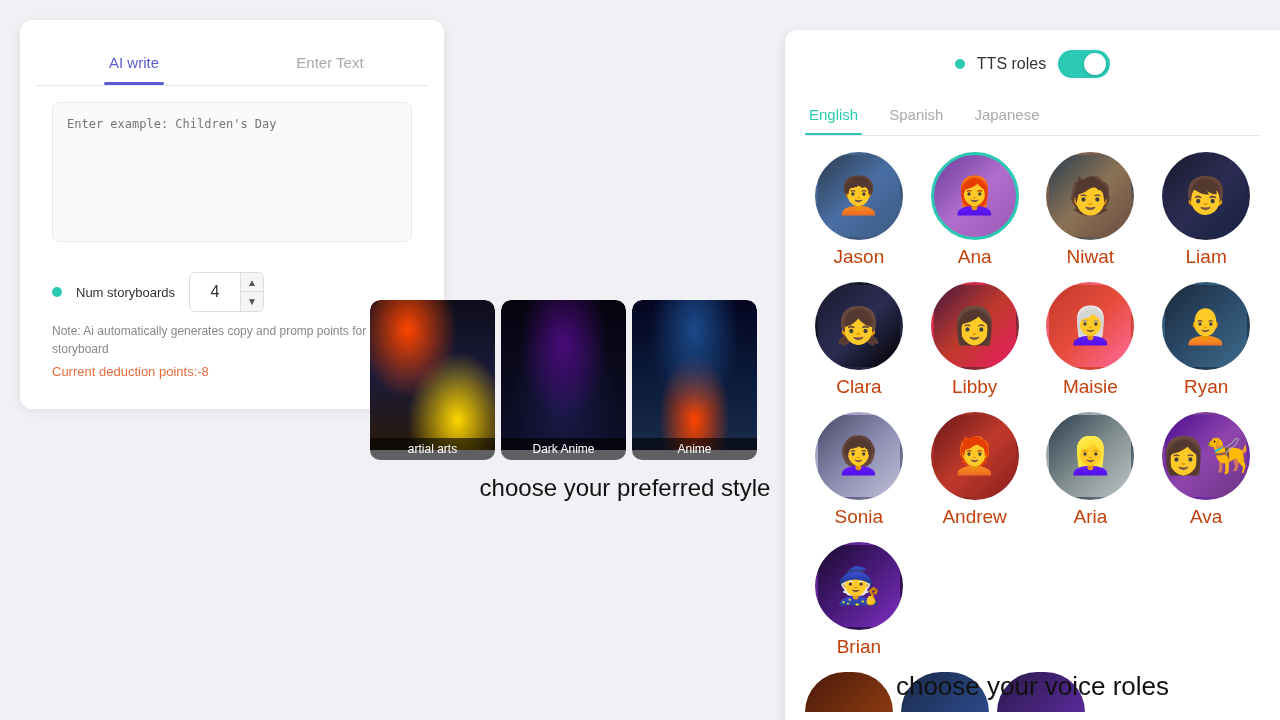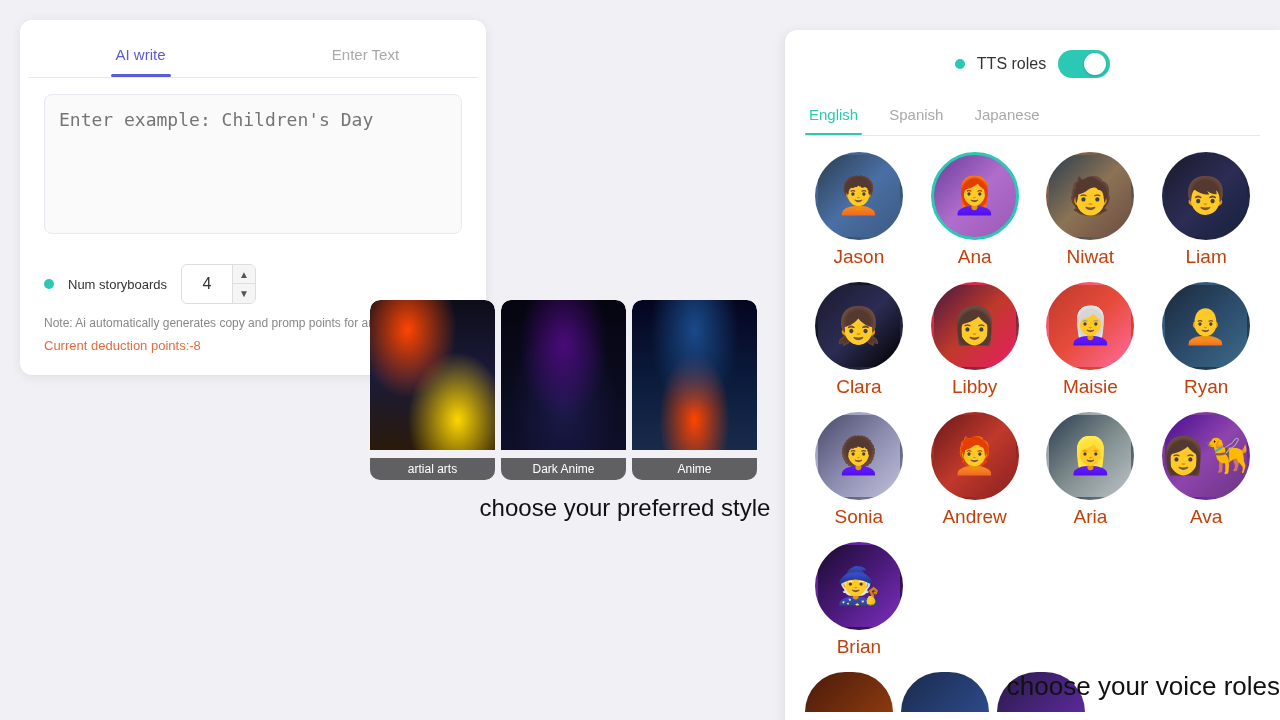--- a/index.html
+++ b/index.html
@@ -10,24 +10,24 @@
       height: 720px;
       overflow: hidden;
       position: relative;
     }
 
     
     .left-panel {
       position: absolute;
       left: 20px;
       top: 20px;
-      width: 466px;
+      width: 424px;
       background: #fff;
       border-radius: 12px;
-      padding: 8px;
+      padding: 16px;
       box-shadow: 0 2px 12px rgba(0,0,0,0.08);
     }
 
     .tabs {
       display: flex;
       border-bottom: 1px solid #e8e8f0;
       position: relative;
     }
     .tab {
       flex: 1;
@@ -56,21 +56,21 @@
 
     .textarea-area {
       padding: 16px;
     }
     .text-input {
       width: 100%;
       height: 140px;
       border: 1px solid #e8e8f0;
       border-radius: 8px;
       padding: 14px;
-      font-size: 18px;
+      font-size: 12px;
       color: #999;
       resize: none;
       outline: none;
       background: #fafafa;
     }
 
     
     .storyboard-row {
       display: flex;
       align-items: center;
@@ -164,21 +164,21 @@
       font-size: 17px;
       color: #333;
       font-weight: 500;
     }
     .style-images {
       display: flex;
       gap: 6px;
     }
     .style-card {
       width: 125px;
-      height: 180px;
+      height: 160px;
       border-radius: 10px;
       overflow: hidden;
       position: relative;
       cursor: pointer;
     }
     .style-card-label {
       position: absolute;
       bottom: 0;
       left: 0;
       right: 0;
@@ -333,21 +333,21 @@
       left: 50%;
       transform: translate(-50%, -50%);
       font-size: 36px;
     }
 
     .choose-voice-text {
       position: absolute;
       bottom: 30px;
       left: 0;
       right: 0;
-      text-align: right;
+      text-align: center;
       font-size: 26px;
       color: #111;
       font-weight: 500;
     }
 
     
     .partial-row {
       display: flex;
       gap: 8px;
       margin-top: 14px;

